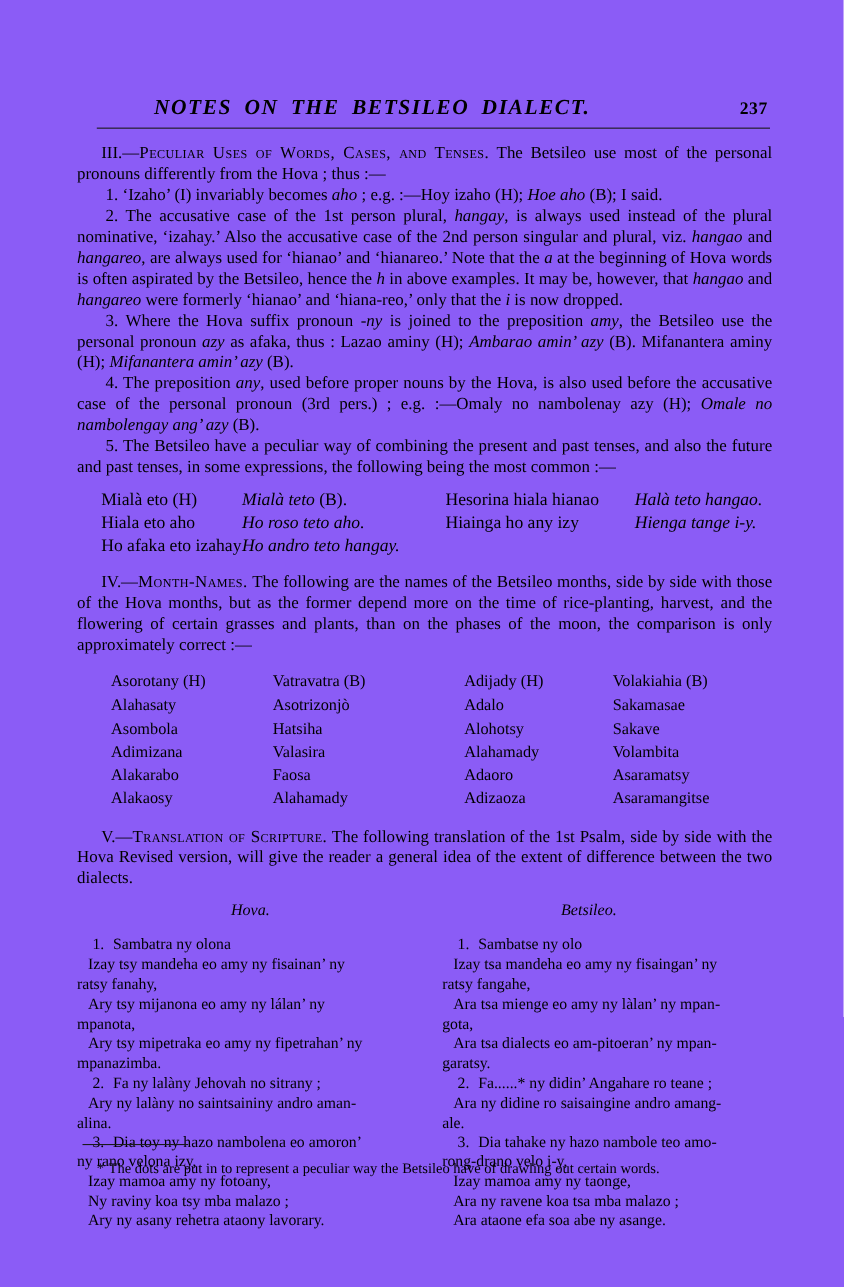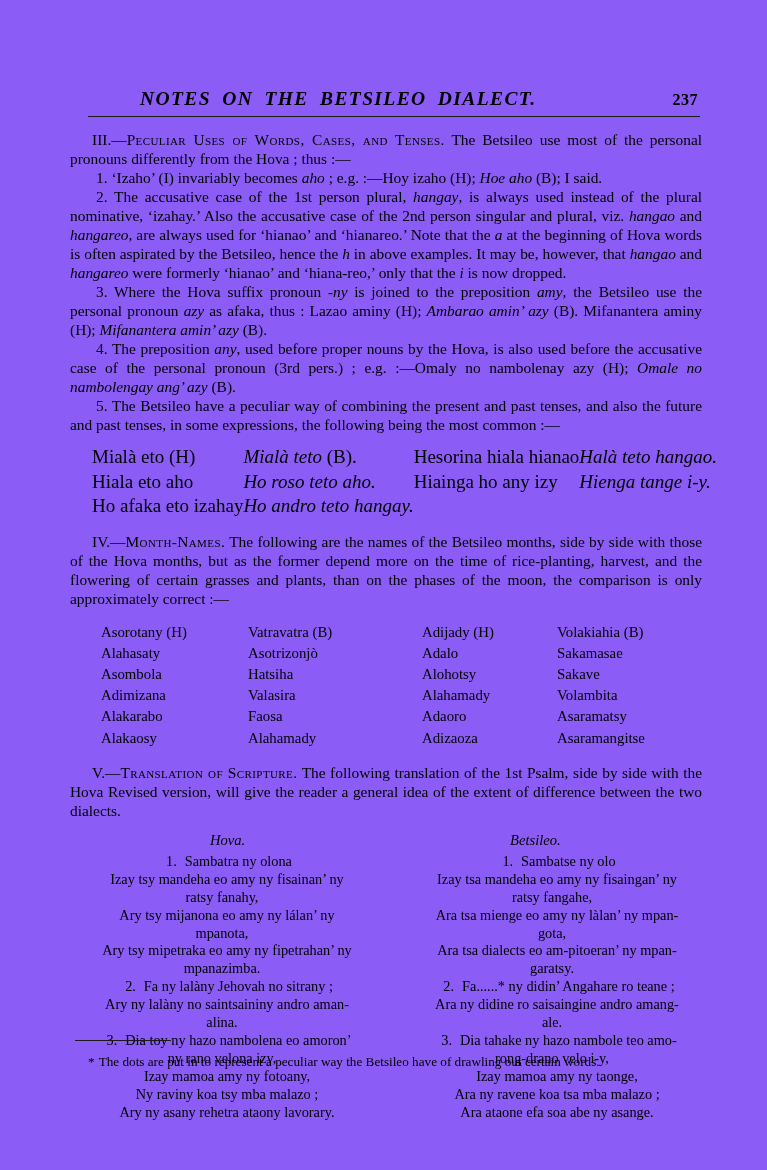--- a/index.html
+++ b/index.html
@@ -67,21 +67,21 @@
   .sc {
     font-variant: small-caps;
     letter-spacing: 0.4px;
   }
   i, .it { font-style: italic; }
 
   
   .examples {
     margin-top: 11px;
     margin-left: 22px;
-    font-size: 19px;
+    font-size: 16px;
     line-height: 1.29;
     border-collapse: collapse;
   }
   .examples td {
     padding: 0 0 0 0;
     vertical-align: top;
     white-space: nowrap;
   }
   .ex-h { width: 128px; }
   .ex-b { width: 185px; font-style: italic; }
@@ -110,22 +110,21 @@
     height: 20px;
     margin-top: 12px;
     font-style: italic;
     font-size: 14.6px;
   }
   .colheads .ch-l { position: absolute; left: 140px; }
   .colheads .ch-r { position: absolute; left: 440px; }
 
   .psalm {
     display: flex;
-    margin-top: 1px;
-    text-align: center;
+    margin-top: 11px;
   }
   .psalm-col {
     width: 50%;
     font-size: 14.3px;
     line-height: 1.255;
   }
   .psalm-col.left { padding-right: 12px; box-sizing: border-box; }
   .psalm-col.right { padding-left: 16px; box-sizing: border-box; }
   .vline {
     margin: 0;

